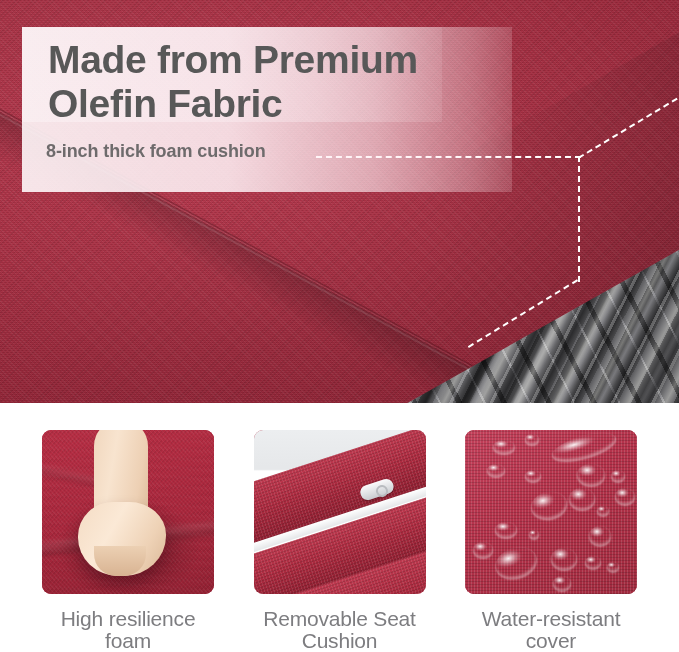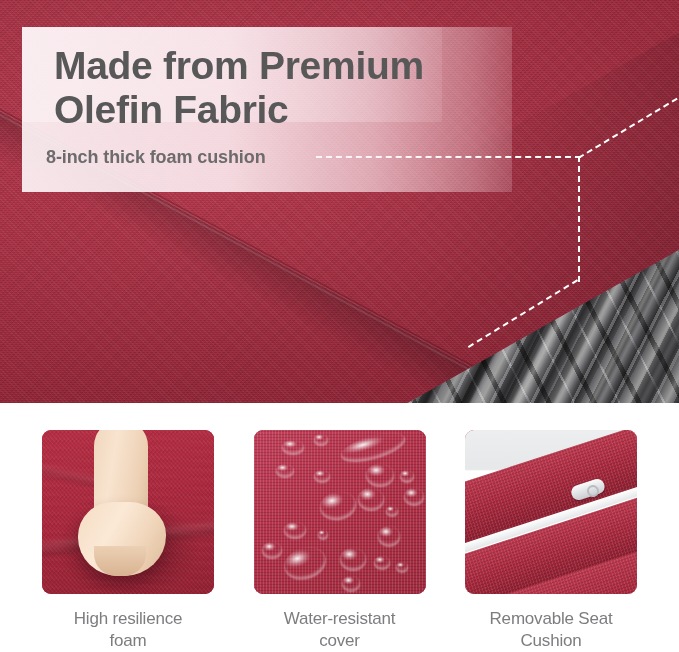--- a/index.html
+++ b/index.html
@@ -138,21 +138,21 @@
   }
   .panel-text{
     position:absolute;left:46px;top:36px;width:470px;
   }
   .headline{
     color:#585858;
     font-size:39px;
     line-height:44px;
     font-weight:bold;
     letter-spacing:-.3px;
-    margin:8px;
+    margin:2px;
     white-space:pre-line;
   }
   .subline{
     color:#6e6b6c;
     font-size:18px;
     line-height:22px;
     font-weight:bold;
     letter-spacing:-.1px;
     margin:14px 0 0 0;
   }
@@ -170,21 +170,21 @@
     width:172px;
     display:flex;flex-direction:column;align-items:center;
   }
   .thumb{
     width:172px;height:166px;border-radius:9px;overflow:hidden;position:relative;
     background:#ad2a40;
   }
   .caption{
     margin-top:14px;
     color:#7d7d80;
-    font-size:17px;line-height:22px;
+    font-size:21px;line-height:22px;
     text-align:center;
     letter-spacing:-.2px;
     white-space:pre-line;
   }
 
   
   .t1-bg{
     position:absolute;inset:0;
     background:
       radial-gradient(60% 44% at 50% 72%,rgba(0,0,0,.30),rgba(0,0,0,0) 70%),
@@ -318,20 +318,34 @@
       <div class="thumb">
         <div class="t1-bg"></div>
         <div class="t1-crease2"></div>
         <div class="t1-crease"></div>
         <div class="t1-arm"></div>
         <div class="t1-fist"></div>
         <div class="t1-knuckle"></div>
       </div>
       <div class="caption">High resilience
 foam</div>
+    </div>
+
+    <div class="feature">
+      <div class="thumb">
+        <div class="t3-bg"></div>
+        <div class="t3-band t3-b1"></div>
+        <div class="t3-zip"></div>
+        <div class="t3-band t3-b2"></div>
+        <div class="t3-band t3-b3"></div>
+        <div class="t3-pull"></div>
+        <div class="t3-pull-eye"></div>
+      </div>
+      <div class="caption">Removable Seat
+Cushion</div>
     </div>
 
     <div class="feature">
       <div class="thumb">
         <div class="t2-bg"></div>
         <div class="drop" style="left:28px;top:10px;width:22px;height:14px;"></div>
         <div class="drop" style="left:60px;top:4px;width:14px;height:11px;"></div>
         <div class="drop" style="left:86px;top:6px;width:66px;height:22px;border-radius:50%;transform:rotate(-16deg);"></div>
         <div class="drop" style="left:22px;top:34px;width:18px;height:13px;"></div>
         <div class="drop" style="left:112px;top:34px;width:28px;height:22px;"></div>
@@ -348,28 +362,14 @@
         <div class="drop" style="left:30px;top:118px;width:42px;height:30px;transform:rotate(-18deg);"></div>
         <div class="drop" style="left:86px;top:118px;width:26px;height:22px;"></div>
         <div class="drop" style="left:120px;top:126px;width:16px;height:13px;"></div>
         <div class="drop" style="left:88px;top:146px;width:18px;height:15px;"></div>
         <div class="drop" style="left:142px;top:132px;width:12px;height:10px;"></div>
       </div>
       <div class="caption">Water-resistant
 cover</div>
     </div>
 
-    <div class="feature">
-      <div class="thumb">
-        <div class="t3-bg"></div>
-        <div class="t3-band t3-b1"></div>
-        <div class="t3-zip"></div>
-        <div class="t3-band t3-b2"></div>
-        <div class="t3-band t3-b3"></div>
-        <div class="t3-pull"></div>
-        <div class="t3-pull-eye"></div>
-      </div>
-      <div class="caption">Removable Seat
-Cushion</div>
-    </div>
-
   </div>
 </div>
 
 </body></html>

